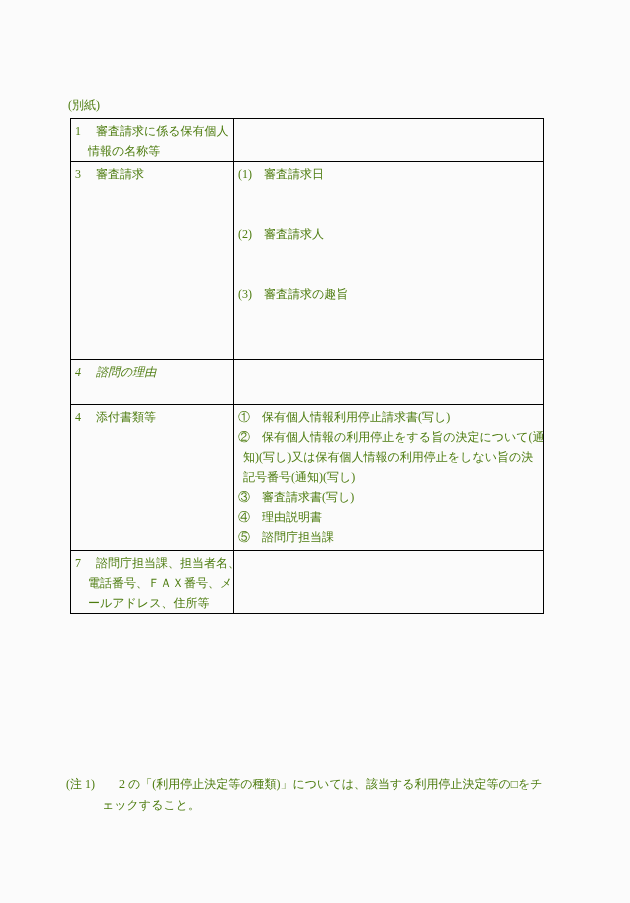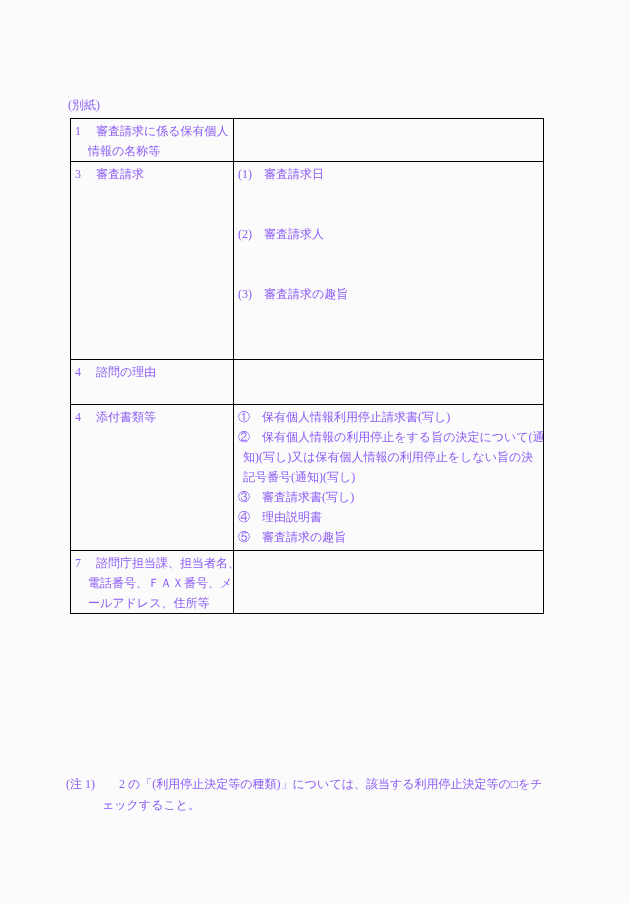--- a/index.html
+++ b/index.html
@@ -6,21 +6,21 @@
     margin: 0;
     padding: 0;
     background: #fbfbfb;
   }
   .page {
     position: relative;
     width: 630px;
     height: 903px;
     background: #fbfbfb;
     font-family: "Liberation Serif", "DejaVu Serif", serif;
-    color: #8b5cf6;
+    color: #4d7c0f;
     font-size: 12px;
     line-height: 20px;
     overflow: hidden;
   }
   .attachment-label {
     position: absolute;
     left: 68px;
     top: 95px;
     white-space: pre;
   }
@@ -36,21 +36,21 @@
     border: 1px solid #000000;
     vertical-align: top;
     padding: 2px 3px 0 4px;
     overflow: hidden;
   }
   col.col-item    { width: 163px; }
   col.col-content { width: 310px; }
   tr.r1 { height: 40px; }
   tr.r2 { height: 119px; }
   tr.r3 { height: 198px; }
-  tr.r4 { height: 45px; }
+  tr.r4 { height: 45px; font-style: italic; }
   tr.r5 { height: 46px; }
   tr.r6 { height: 146px; }
   tr.r7 { height: 63px; }
   .hang {
     white-space: pre;
     padding-left: 13px;
     text-indent: -13px;
   }
   .plain {
     white-space: pre;
@@ -122,21 +122,21 @@
         <td>
           <div class="hang">4　 添付書類等</div>
         </td>
         <td>
           <div class="item-line">①　保有個人情報利用停止請求書(写し)</div>
           <div class="item-line">②　保有個人情報の利用停止をする旨の決定について(通
 知)(写し)又は保有個人情報の利用停止をしない旨の決
 記号番号(通知)(写し)</div>
           <div class="item-line">③　審査請求書(写し)</div>
           <div class="item-line">④　理由説明書</div>
-          <div class="item-line">⑤　審査請求の趣旨</div>
+          <div class="item-line">⑤　諮問庁担当課</div>
         </td>
       </tr>
 
       <tr class="r7">
         <td>
           <div class="hang">7　 諮問庁担当課、担当者名、
 電話番号、ＦＡＸ番号、メ
 ールアドレス、住所等</div>
         </td>
         <td>

